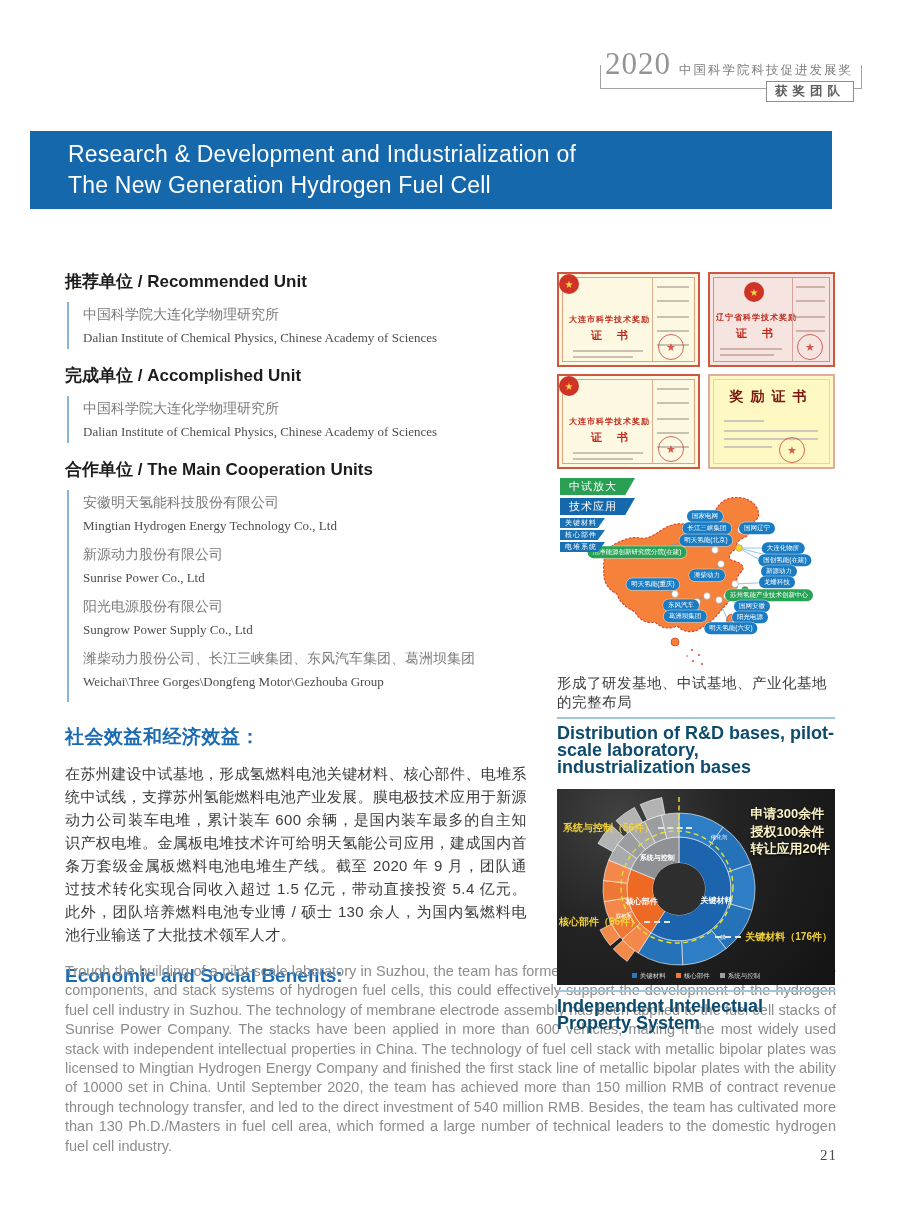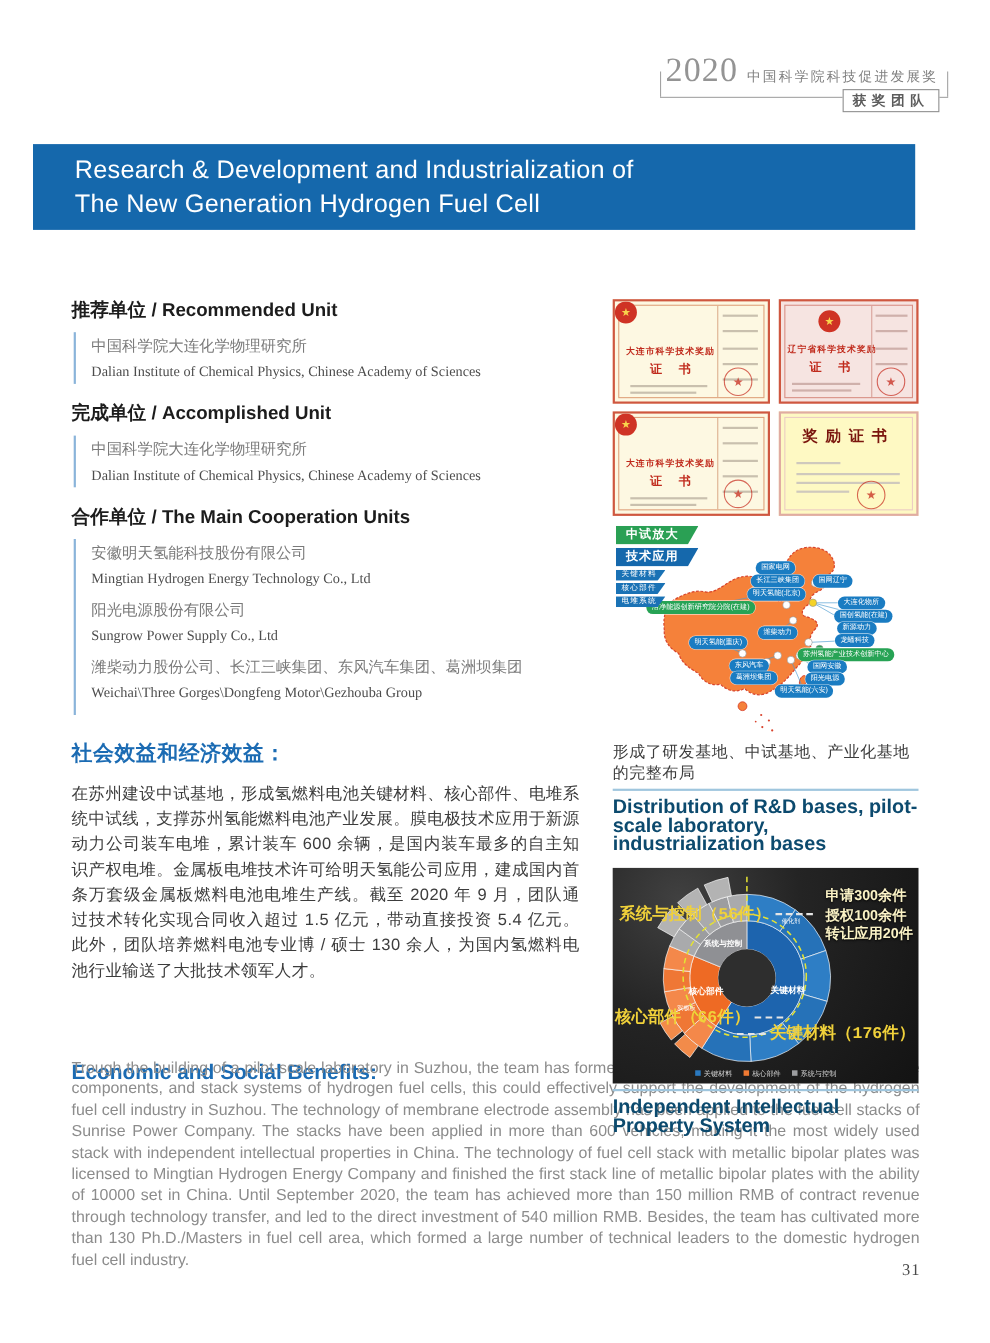--- a/index.html
+++ b/index.html
@@ -64,42 +64,42 @@
   .side-col .bar { left:8%; width:80%; }
   .stamp { position:absolute; width:26px; height:26px; border:1.5px solid rgba(198,42,28,.7); border-radius:50%;
            color:rgba(198,42,28,.75); font-size:11px; display:flex; align-items:center; justify-content:center; }
   .cert-big-title { position:absolute; width:100%; text-align:center; font-family:"Liberation Serif", serif;
                     font-size:14px; font-weight:bold; color:#7a150d; letter-spacing:7px; }
 
   
   .map-fig { position:relative; width:278px; height:190px; margin-top:9px; }
   .map-svg { position:absolute; inset:0; }
   .map-layer { position:absolute; inset:0; }
-  .tag-big { position:absolute; left:3px; color:#fff; font-weight:bold; font-size:11px; line-height:17px;
+  .tag-big { position:absolute; left:3px; color:#fff; font-weight:normal; font-size:11px; line-height:17px;
              padding:0 18px 0 9px; clip-path:polygon(0 0,100% 0,87% 100%,0 100%); letter-spacing:1px; }
   .tag-pilot { top:0; background:#2aa054; }
   .tag-app { top:20px; background:#1568ac; }
   .tag-small { position:absolute; left:3px; background:#1a72b5; color:#fff; font-size:7px; line-height:10px;
                padding:0 8px 0 5px; clip-path:polygon(0 0,100% 0,84% 100%,0 100%); letter-spacing:1px; }
   .pill { position:absolute; transform:translate(-50%,-50%); white-space:nowrap; color:#fff; font-size:6.5px;
           line-height:1; padding:2.5px 5px; border-radius:7px; box-shadow:0 0 0 .5px rgba(255,255,255,.7); }
   .pill-blue { background:#1a7cc2; }
   .pill-green { background:#27a355; }
 
   .cap-zh { font-size:15px; color:#3c3c3c; margin-top:6px; letter-spacing:.5px; }
   .cap-div { border-top:2px solid #9fc6de; margin:5px 0 6px; }
   .cap-en { font-size:18px; font-weight:bold; color:#0c4a6e; line-height:17px; }
 
   
   .ip-panel { position:relative; width:278px; height:196px; margin-top:13px;
               background:radial-gradient(circle at 22% 15%, #414141 0%, #242424 40%, #131313 100%); }
   .ip-svg { position:absolute; inset:0; }
   .ip-stats { position:absolute; right:5px; top:16px; font-size:13px; font-weight:bold; line-height:17.5px;
               color:#fbf3c6; text-shadow:0 1px 2px #000; }
-  .ip-label { position:absolute; font-size:15px; font-weight:bold; color:#f0d13a; white-space:nowrap;font-family:Liberation Mono, monospace; }
+  .ip-label { position:absolute; font-size:10px; font-weight:bold; color:#f0d13a; white-space:nowrap; }
   .dash-line { display:inline-block; width:34px; border-top:2px dashed #e5e5e5; vertical-align:middle; margin:0 4px; }
   .ip-legend { position:absolute; bottom:4px; width:100%; display:flex; justify-content:center; gap:10px;
                font-size:6.5px; color:#d5d5d5; align-items:center; }
   .ip-legend span.sq { display:inline-block; width:5px; height:5px; margin-right:3px; }
 </style>
 </head>
 <body>
 
 <div class="masthead">
   <div class="mast-tick-l"></div>
@@ -131,37 +131,41 @@
     <div class="org-en">Dalian Institute of Chemical Physics, Chinese Academy of Sciences</div>
   </div>
 
   <div class="sec-h">合作单位 / The Main Cooperation Units</div>
   <div class="org-block">
     <div class="coop-item">
       <div class="org-zh">安徽明天氢能科技股份有限公司</div>
       <div class="org-en">Mingtian Hydrogen Energy Technology Co., Ltd</div>
     </div>
     <div class="coop-item">
+      <div class="org-zh">新源动力股份有限公司</div>
+      <div class="org-en">Sunrise Power Co., Ltd</div>
+    </div>
+    <div class="coop-item">
       <div class="org-zh">阳光电源股份有限公司</div>
       <div class="org-en">Sungrow Power Supply Co., Ltd</div>
     </div>
     <div class="coop-item">
       <div class="org-zh">潍柴动力股份公司、长江三峡集团、东风汽车集团、葛洲坝集团</div>
       <div class="org-en">Weichai\Three Gorges\Dongfeng Motor\Gezhouba Group</div>
     </div>
   </div>
 
   <div class="h-blue">社会效益和经济效益：</div>
   <div class="zh-body">在苏州建设中试基地，形成氢燃料电池关键材料、核心部件、电堆系统中试线，支撑苏州氢能燃料电池产业发展。膜电极技术应用于新源动力公司装车电堆，累计装车 600 余辆，是国内装车最多的自主知识产权电堆。金属板电堆技术许可给明天氢能公司应用，建成国内首条万套级金属板燃料电池电堆生产线。截至 2020 年 9 月，团队通过技术转化实现合同收入超过 1.5 亿元，带动直接投资 5.4 亿元。此外，团队培养燃料电池专业博 / 硕士 130 余人，为国内氢燃料电池行业输送了大批技术领军人才。</div>
 </div>
 
 <div class="en-heading">Economic and Social Benefits:</div>
 <div class="en-body">Trough the building of a pilot-scale laboratory in Suzhou, the team has formed the pilot-scale line for key materials, core components, and stack systems of hydrogen fuel cells, this could effectively support the development of the hydrogen fuel cell industry in Suzhou. The technology of membrane electrode assembly has been applied to the fuel cell stacks of Sunrise Power Company. The stacks have been applied in more than 600 vehicles, making it the most widely used stack with independent intellectual properties in China. The technology of fuel cell stack with metallic bipolar plates was licensed to Mingtian Hydrogen Energy Company and finished the first stack line of metallic bipolar plates with the ability of 10000 set in China. Until September 2020, the team has achieved more than 150 million RMB of contract revenue through technology transfer, and led to the direct investment of 540 million RMB. Besides, the team has cultivated more than 130 Ph.D./Masters in fuel cell area, which formed a large number of technical leaders to the domestic hydrogen fuel cell industry.</div>
 
-<div class="page-num">31</div>
+<div class="page-num">21</div>
 
 <div class="right-col">
 
   <div class="cert-grid">
 
     <div class="cert cert-yellow">
       <div class="cert-inner"></div>
       <span class="emblem">★</span>
       <div class="cert-title" style="left:10px; top:40px;">大连市科学技术奖励</div>
       <div class="cert-sub" style="left:32px; top:54px;">证 书</div>

